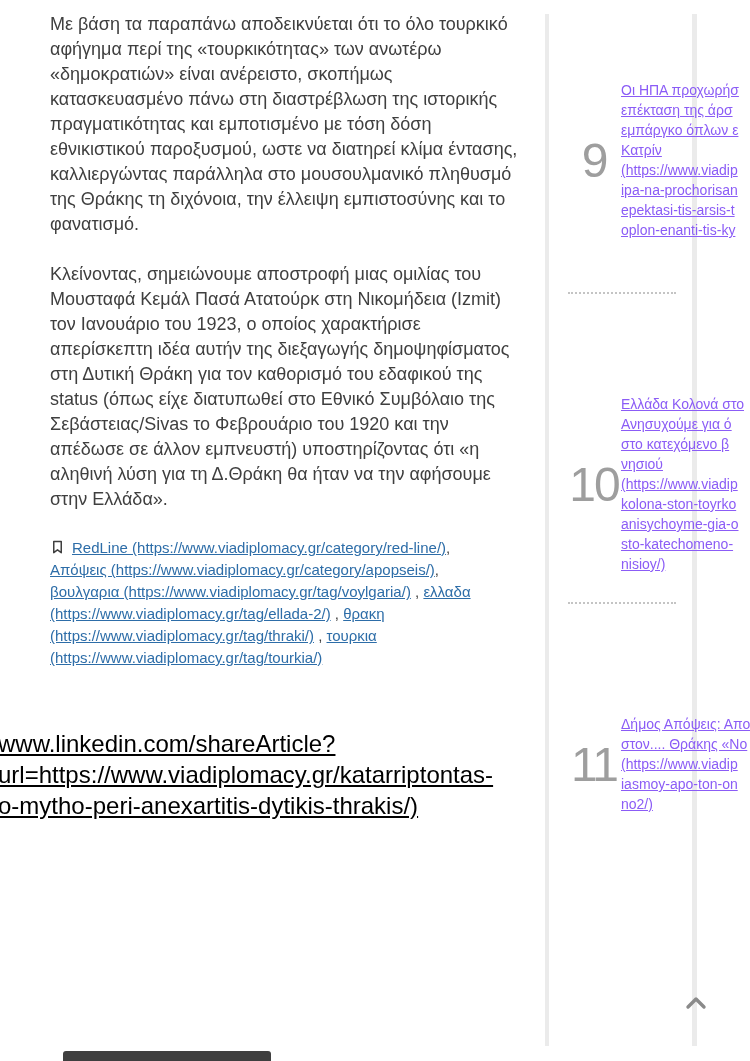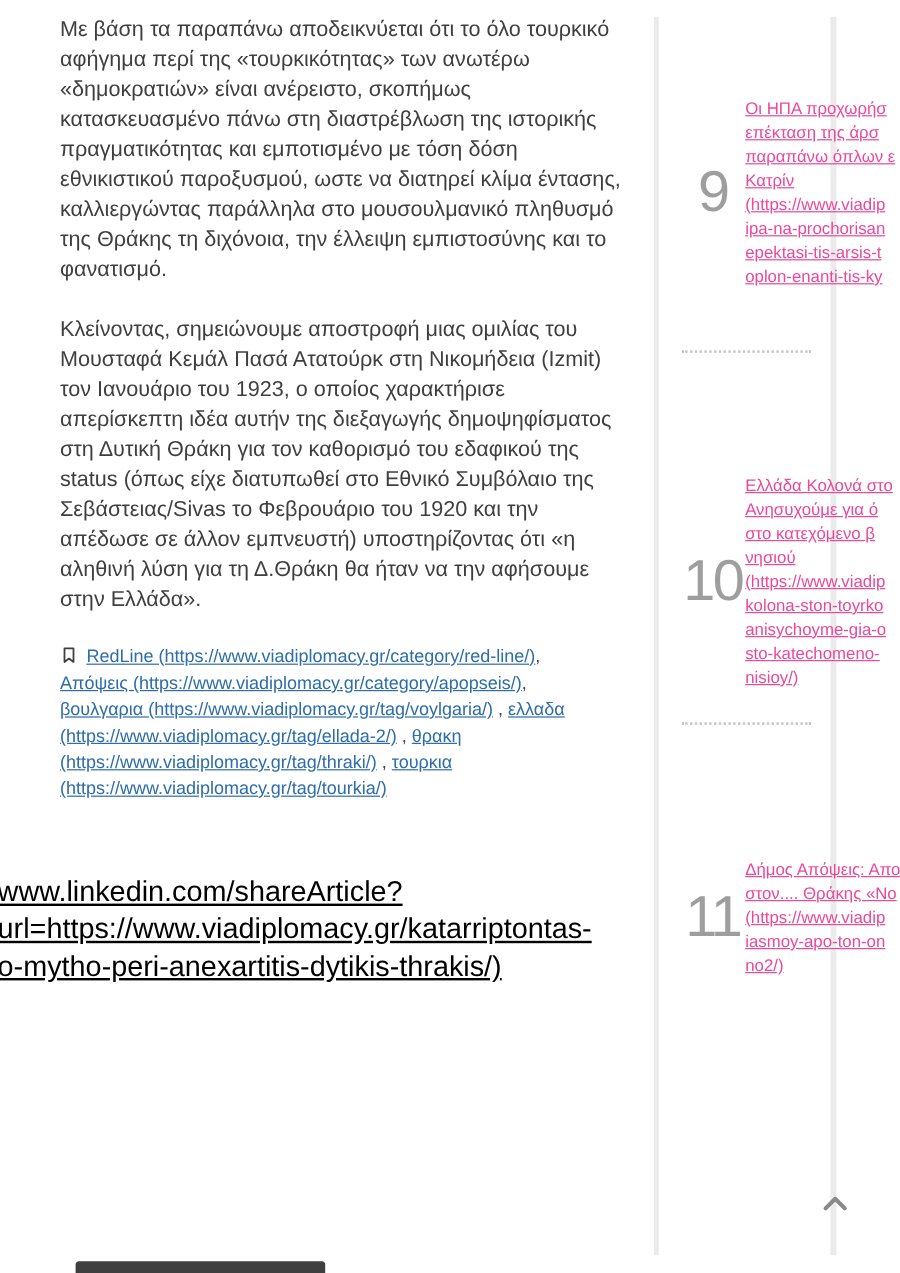--- a/index.html
+++ b/index.html
@@ -35,21 +35,21 @@
   .vline-right{left:692px;width:5px;}
   
   .sb-item{position:absolute;left:568px;display:flex;align-items:center;}
   .sb-num{
     width:52px;text-align:center;flex:0 0 52px;
     font-size:48px;font-weight:500;color:#9e9e9e;letter-spacing:-2px;
   }
   .sb-lines{padding-left:1px;}
   .sb-line{
     white-space:nowrap;font-size:14px;line-height:20px;font-weight:500;
-    color:#ec4899;text-decoration:underline;cursor:pointer;
+    color:#8b5cf6;text-decoration:underline;cursor:pointer;
   }
   .sb-sep{
     position:absolute;left:568px;width:108px;height:0;
     border-top:2px dotted #c4c4c4;
   }
   
   .to-top{position:absolute;left:685px;top:996px;width:22px;height:14px;cursor:pointer;}
   
   .bottom-bar{
     position:absolute;left:63px;top:1051px;width:208px;height:12px;
@@ -81,21 +81,21 @@
   </div>
 
   <div class="vline vline-left"></div>
   <div class="vline vline-right"></div>
 
   <div class="sb-item" style="top:80px;">
     <div class="sb-num">9</div>
     <div class="sb-lines">
       <div class="sb-line">Οι ΗΠΑ προχωρήσ</div>
       <div class="sb-line">επέκταση της άρσ</div>
-      <div class="sb-line">παραπάνω όπλων ε</div>
+      <div class="sb-line">εμπάργκο όπλων ε</div>
       <div class="sb-line">Κατρίν</div>
       <div class="sb-line">(https://www.viadip</div>
       <div class="sb-line">ipa-na-prochorisan</div>
       <div class="sb-line">epektasi-tis-arsis-t</div>
       <div class="sb-line">oplon-enanti-tis-ky</div>
     </div>
   </div>
 
   <div class="sb-sep" style="top:292px;"></div>
 

